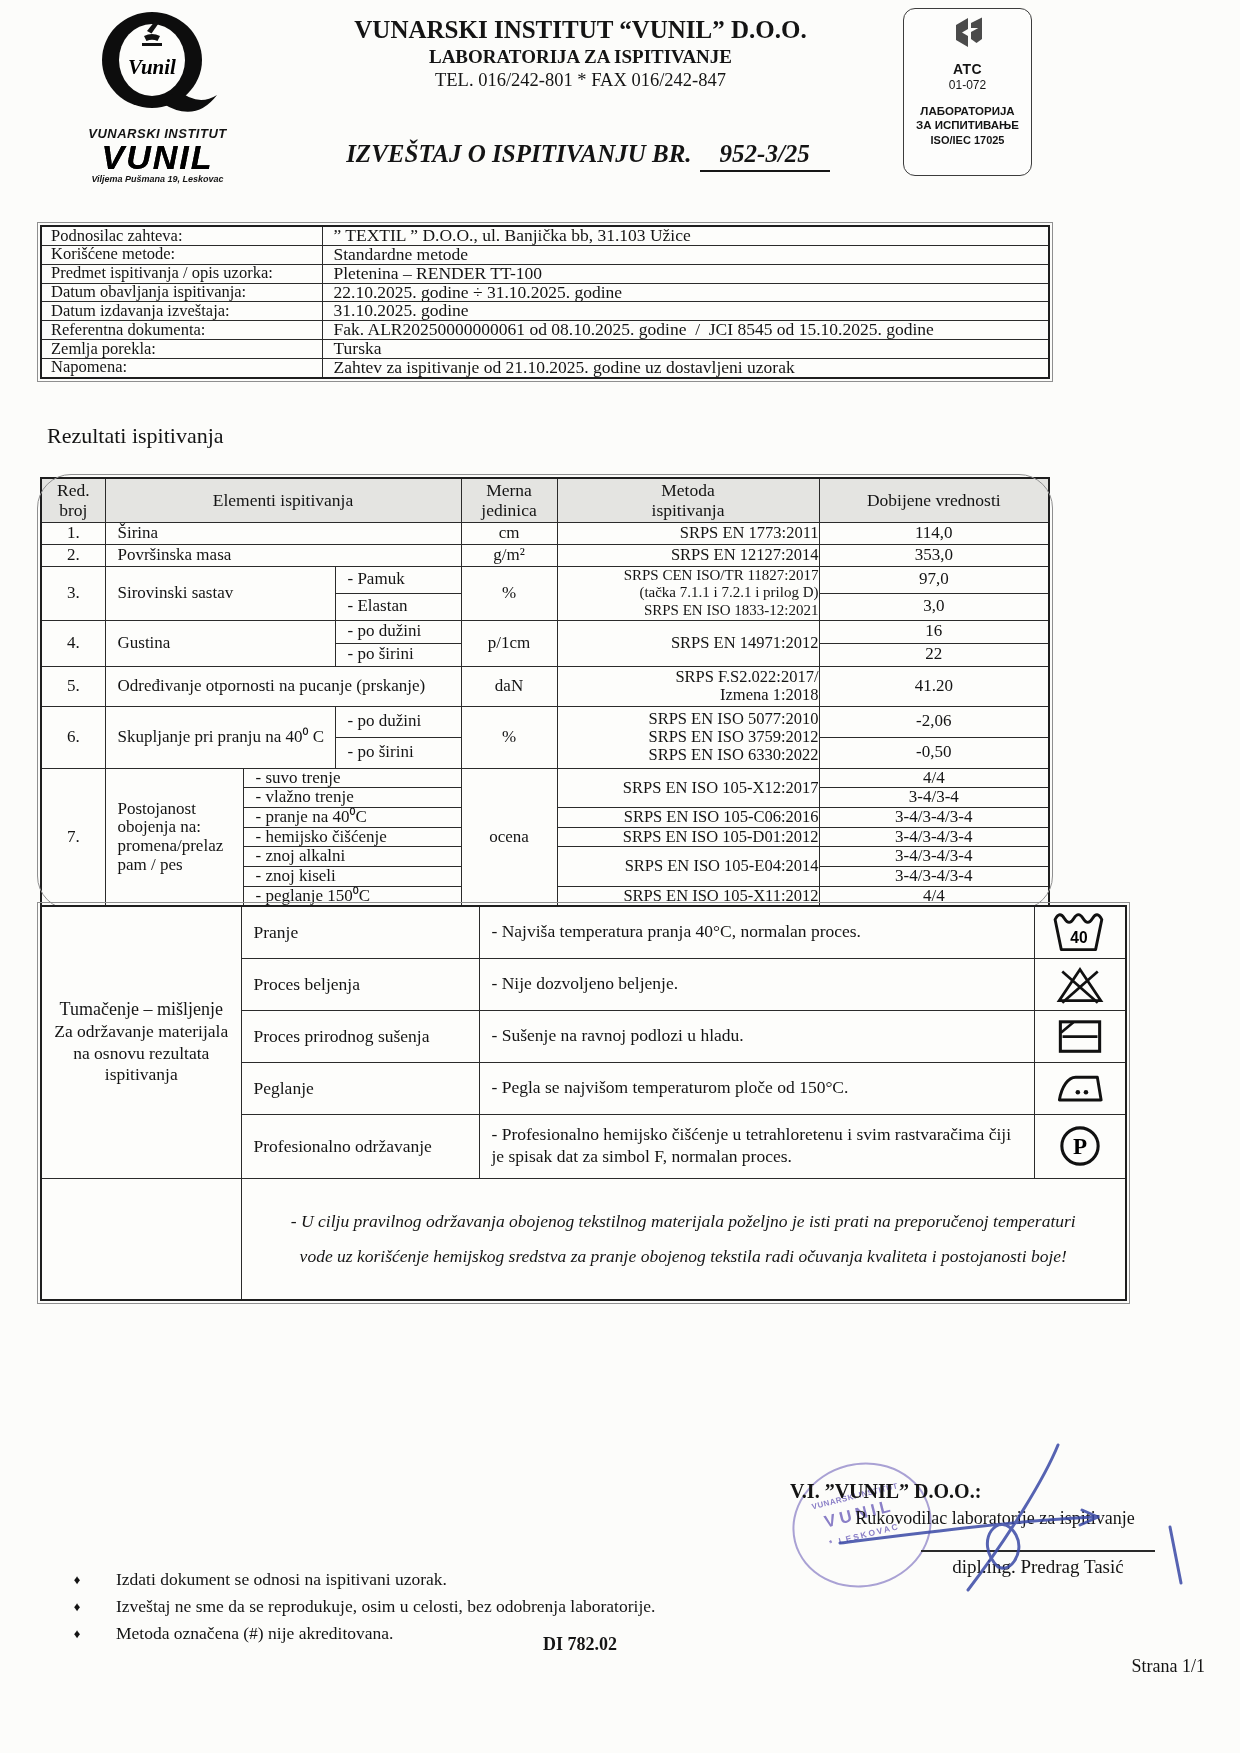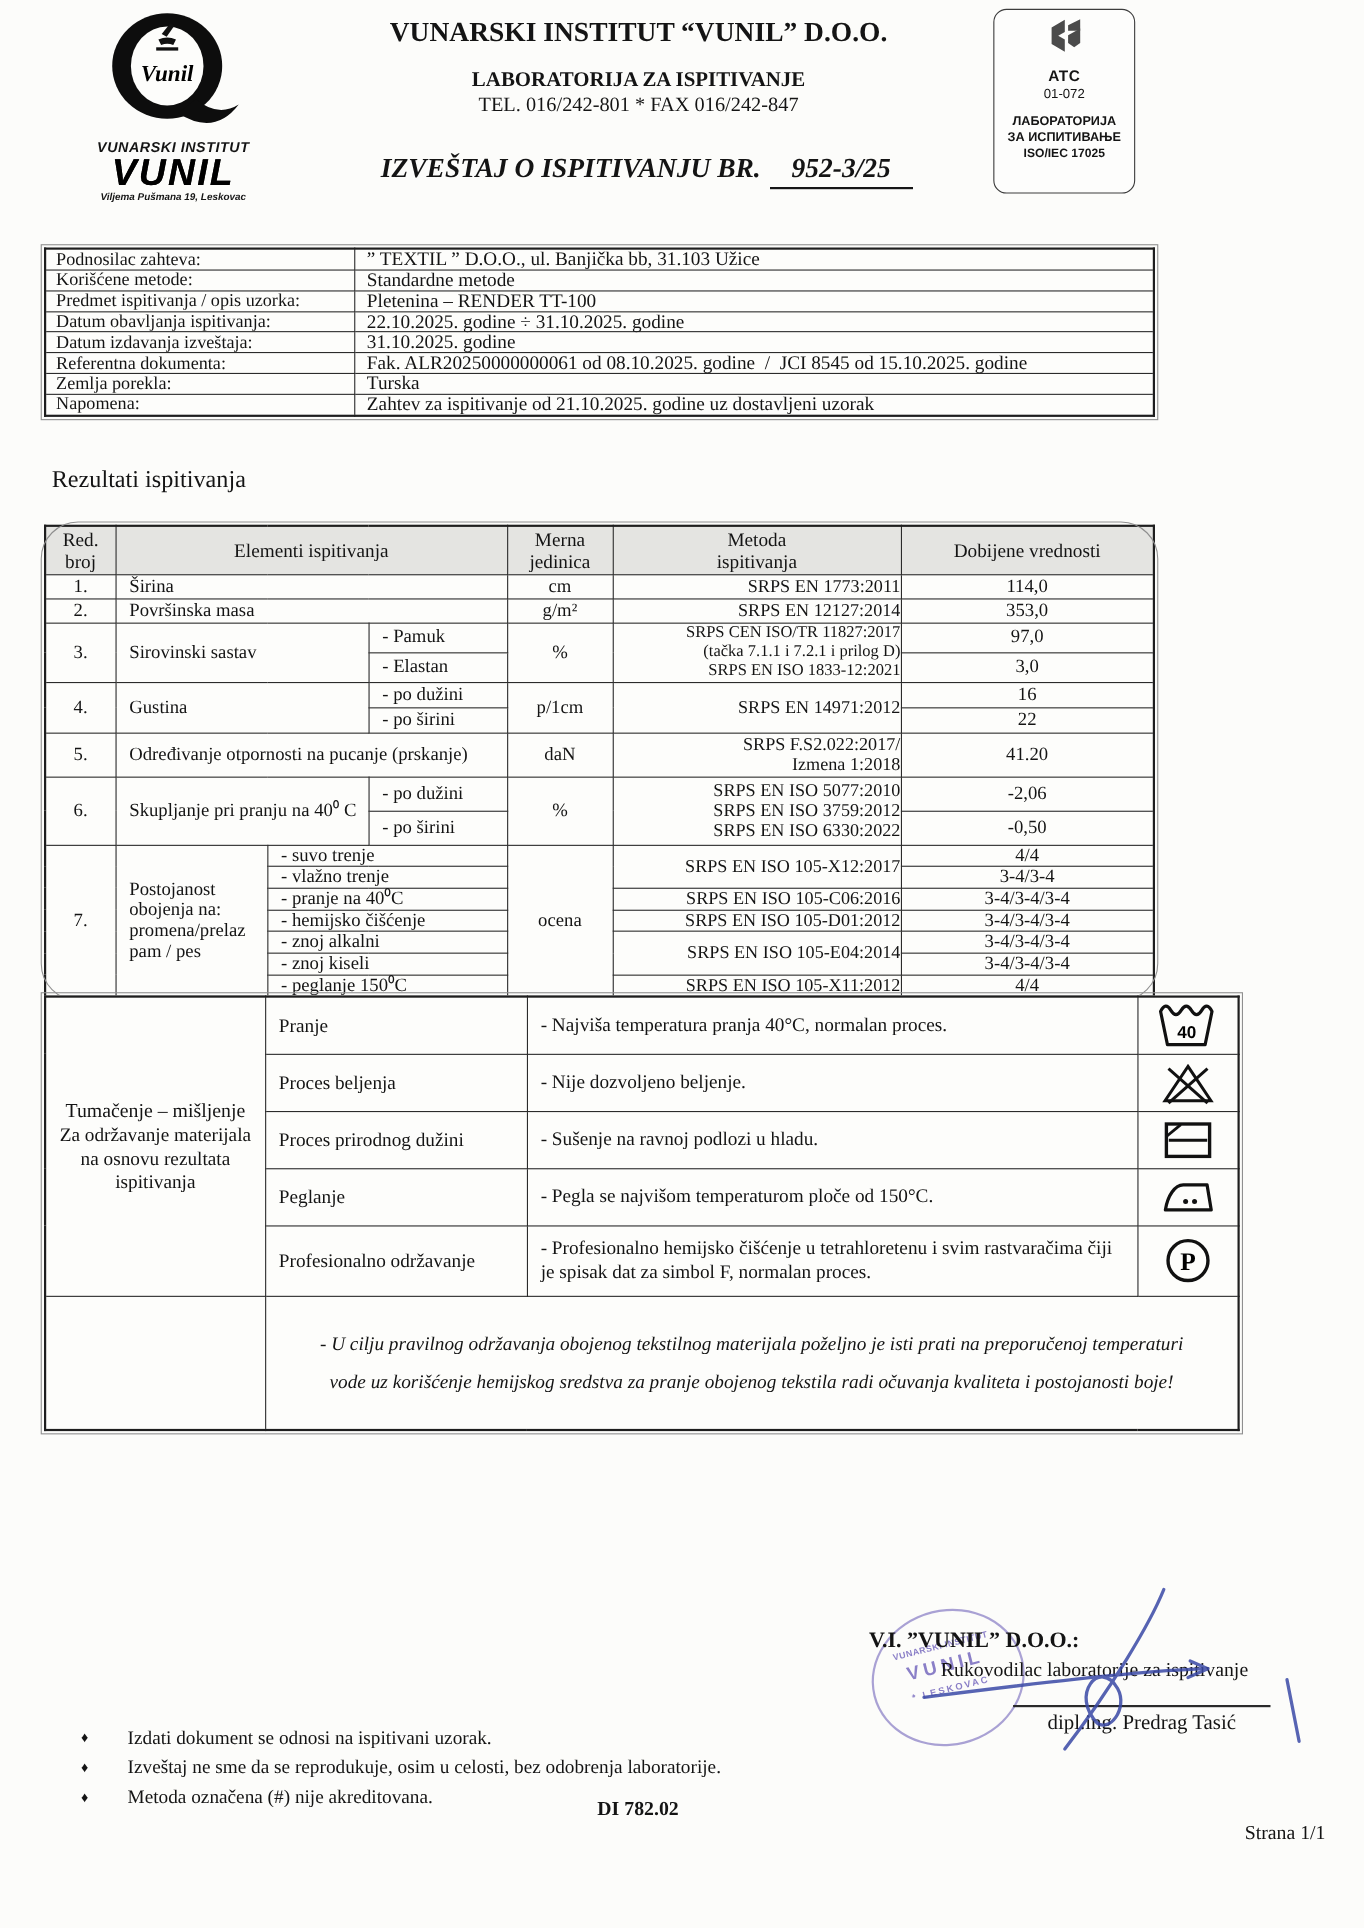--- a/index.html
+++ b/index.html
@@ -12,21 +12,21 @@
   .doc-table td, .doc-table th { border:1.5px solid #2b2b2b; vertical-align:middle; }
 
   
   .logo-wrap { left:50px; top:8px; width:215px; text-align:center; }
   .logo-inst { font-family:"Liberation Sans", sans-serif; font-weight:bold; font-style:italic; font-size:13px; letter-spacing:.5px; margin-top:2px; }
   .logo-vunil { font-family:"Liberation Sans", sans-serif; font-weight:900; font-style:italic; font-size:34px; letter-spacing:2px; line-height:.95;
                 background:repeating-linear-gradient(180deg,#000 0 2.4px,#666 2.4px 3.2px); -webkit-background-clip:text; background-clip:text; color:#000; }
   .logo-addr { font-family:"Liberation Sans", sans-serif; font-weight:bold; font-style:italic; font-size:9px; margin-top:1px; }
   .hdr-center { left:268px; top:16px; width:625px; text-align:center; }
   .hdr-company { font-size:25px; font-weight:bold; }
-  .hdr-lab { font-size:19px; font-weight:bold; margin-top:18px; }
+  .hdr-lab { font-size:19px; font-weight:bold; margin-top:2px; }
   .hdr-addr, .hdr-tel { font-size:18.5px; margin-top:2px; }
   .hdr-title { left:268px; top:140px; width:640px; text-align:center; font-size:25px; font-weight:bold; font-style:italic; }
   .hdr-num { display:inline-block; border-bottom:2.6px solid #161616; padding:0 20px 2px 20px; margin-left:8px; }
   .atc-badge { left:903px; top:8px; width:129px; height:168px; border:1.7px solid #3c3c3c; border-radius:12px; text-align:center; padding-top:8px;
                font-family:"Liberation Sans", sans-serif; background:#fdfdfc; }
   .atc-name { font-weight:bold; font-size:14px; margin-top:2px; letter-spacing:.5px; }
   .atc-code { font-size:12px; margin-top:1px; }
   .atc-cyr { font-weight:bold; font-size:11.5px; line-height:1.25; margin-top:12px; }
   .atc-iso { font-weight:bold; font-size:11px; margin-top:1px; }
 
@@ -315,21 +315,21 @@
     <td class="care-desc">- Nije dozvoljeno beljenje.</td>
     <td class="care-sym">
       <svg width="48" height="42" viewBox="0 0 46 40" class="sym-svg">
         <path d="M23 6 L43 36 L3 36 Z" fill="none" stroke="#111" stroke-width="2.6"></path>
         <line x1="6" y1="8" x2="40" y2="38" stroke="#111" stroke-width="2.6"></line>
         <line x1="40" y1="8" x2="6" y2="38" stroke="#111" stroke-width="2.6"></line>
       </svg>
     </td>
   </tr>
   <tr style="height:52px">
-    <td class="care-attr">Proces prirodnog dužini</td>
+    <td class="care-attr">Proces prirodnog sušenja</td>
     <td class="care-desc">-  Sušenje na ravnoj podlozi u hladu.</td>
     <td class="care-sym">
       <svg width="48" height="40" viewBox="0 0 44 36" class="sym-svg">
         <rect x="4" y="5" width="36" height="27" fill="none" stroke="#111" stroke-width="2.8"></rect>
         <line x1="6" y1="18.5" x2="38" y2="18.5" stroke="#111" stroke-width="2.6"></line>
         <line x1="4.5" y1="15" x2="16" y2="5.5" stroke="#111" stroke-width="2.4"></line>
       </svg>
     </td>
   </tr>
   <tr style="height:52px">

